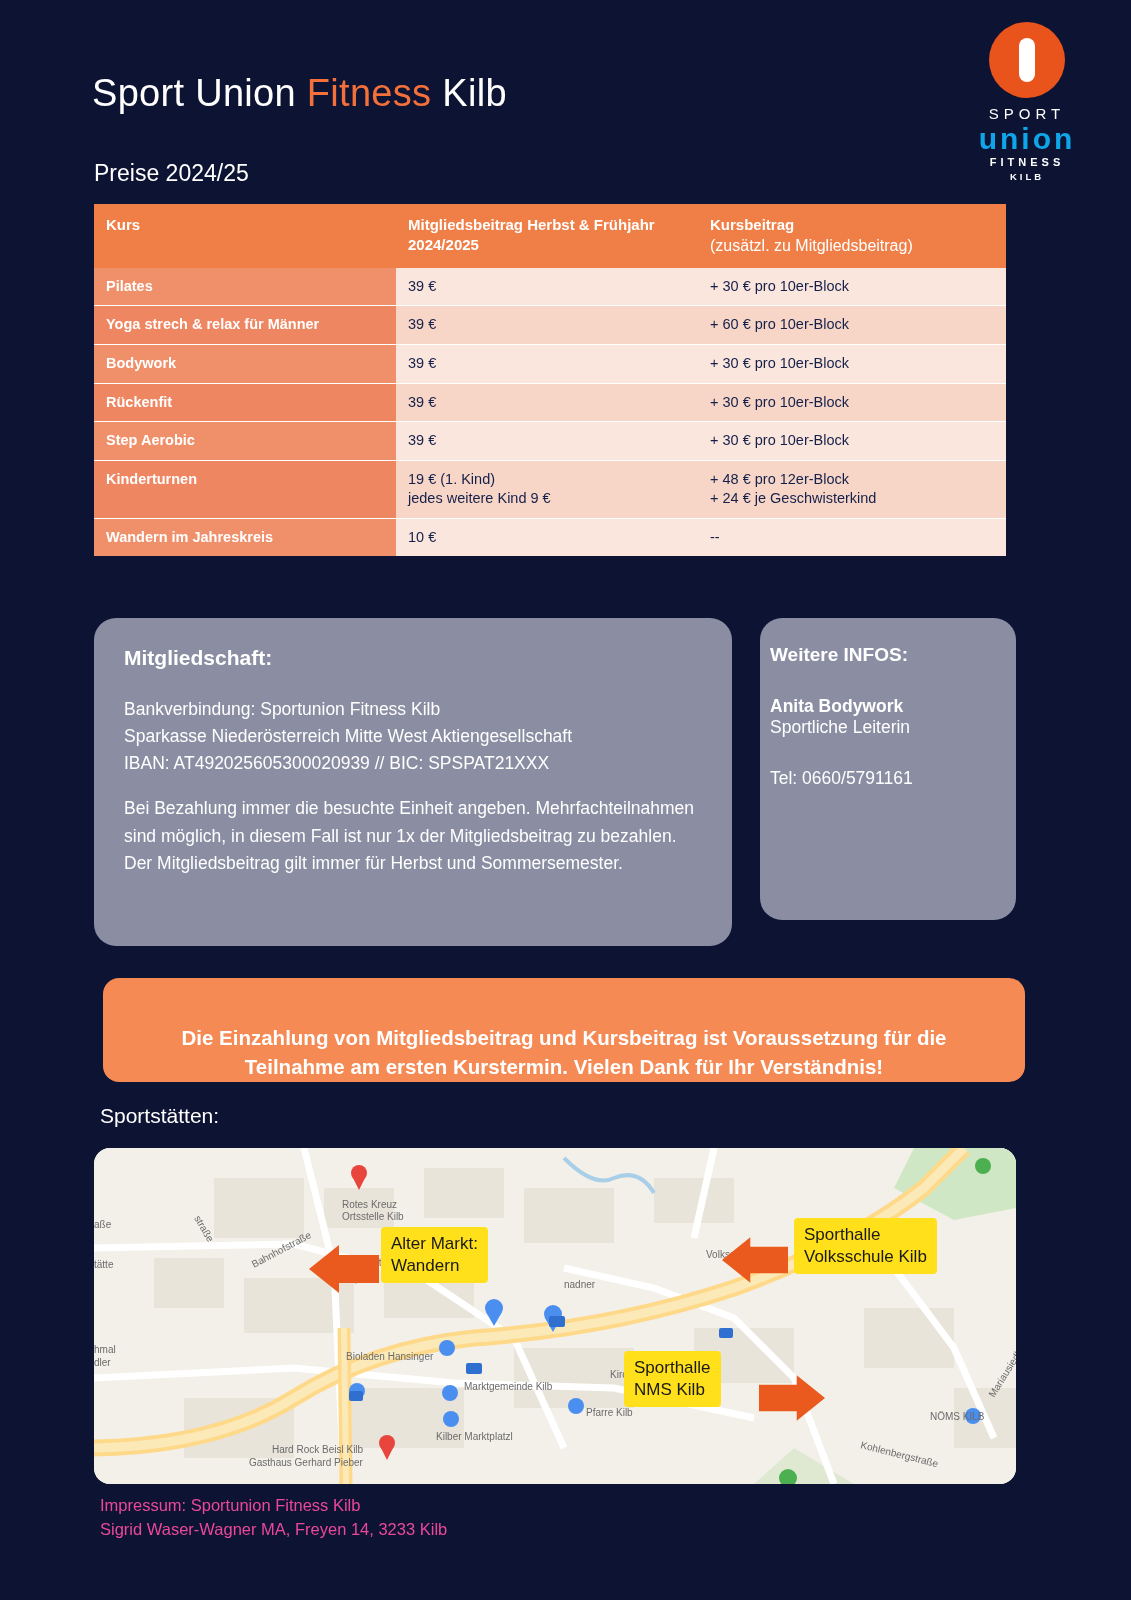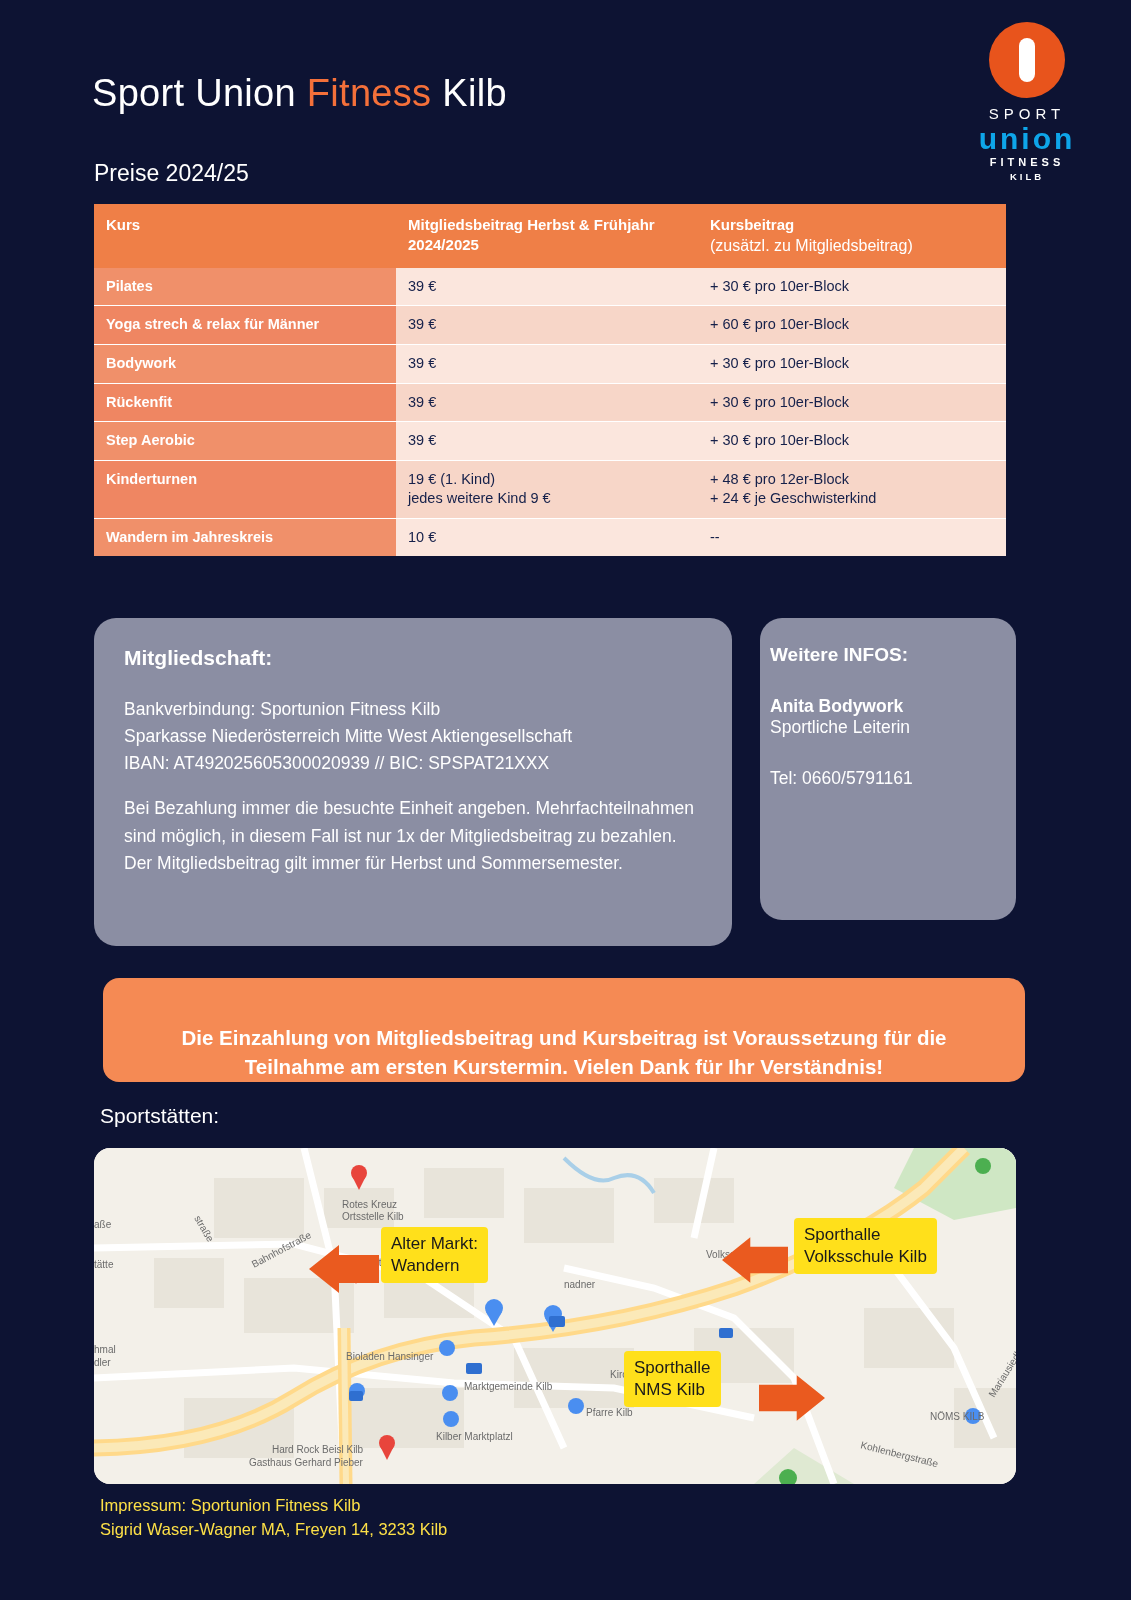--- a/index.html
+++ b/index.html
@@ -134,21 +134,21 @@
   .map-label {
     position: absolute; background: #ffe01b; color: #1a1a1a;
     font-size: 17px; font-weight: 400; line-height: 1.3;
     padding: 6px 10px; border-radius: 4px;
   }
   .arrow { position: absolute; }
 
   
   .footer {
     position: absolute; left: 100px; top: 1494px;
-    color: #fde047; font-size: 16.5px; line-height: 1.45;
+    color: #ec4899; font-size: 16.5px; line-height: 1.45;
   }
 </style>
 </head>
 <body>
 
 <div class="page">
 
   <div class="header-title">
     <span>Sport Union </span><span class="accent">Fitness</span><span> Kilb</span>
   </div>

